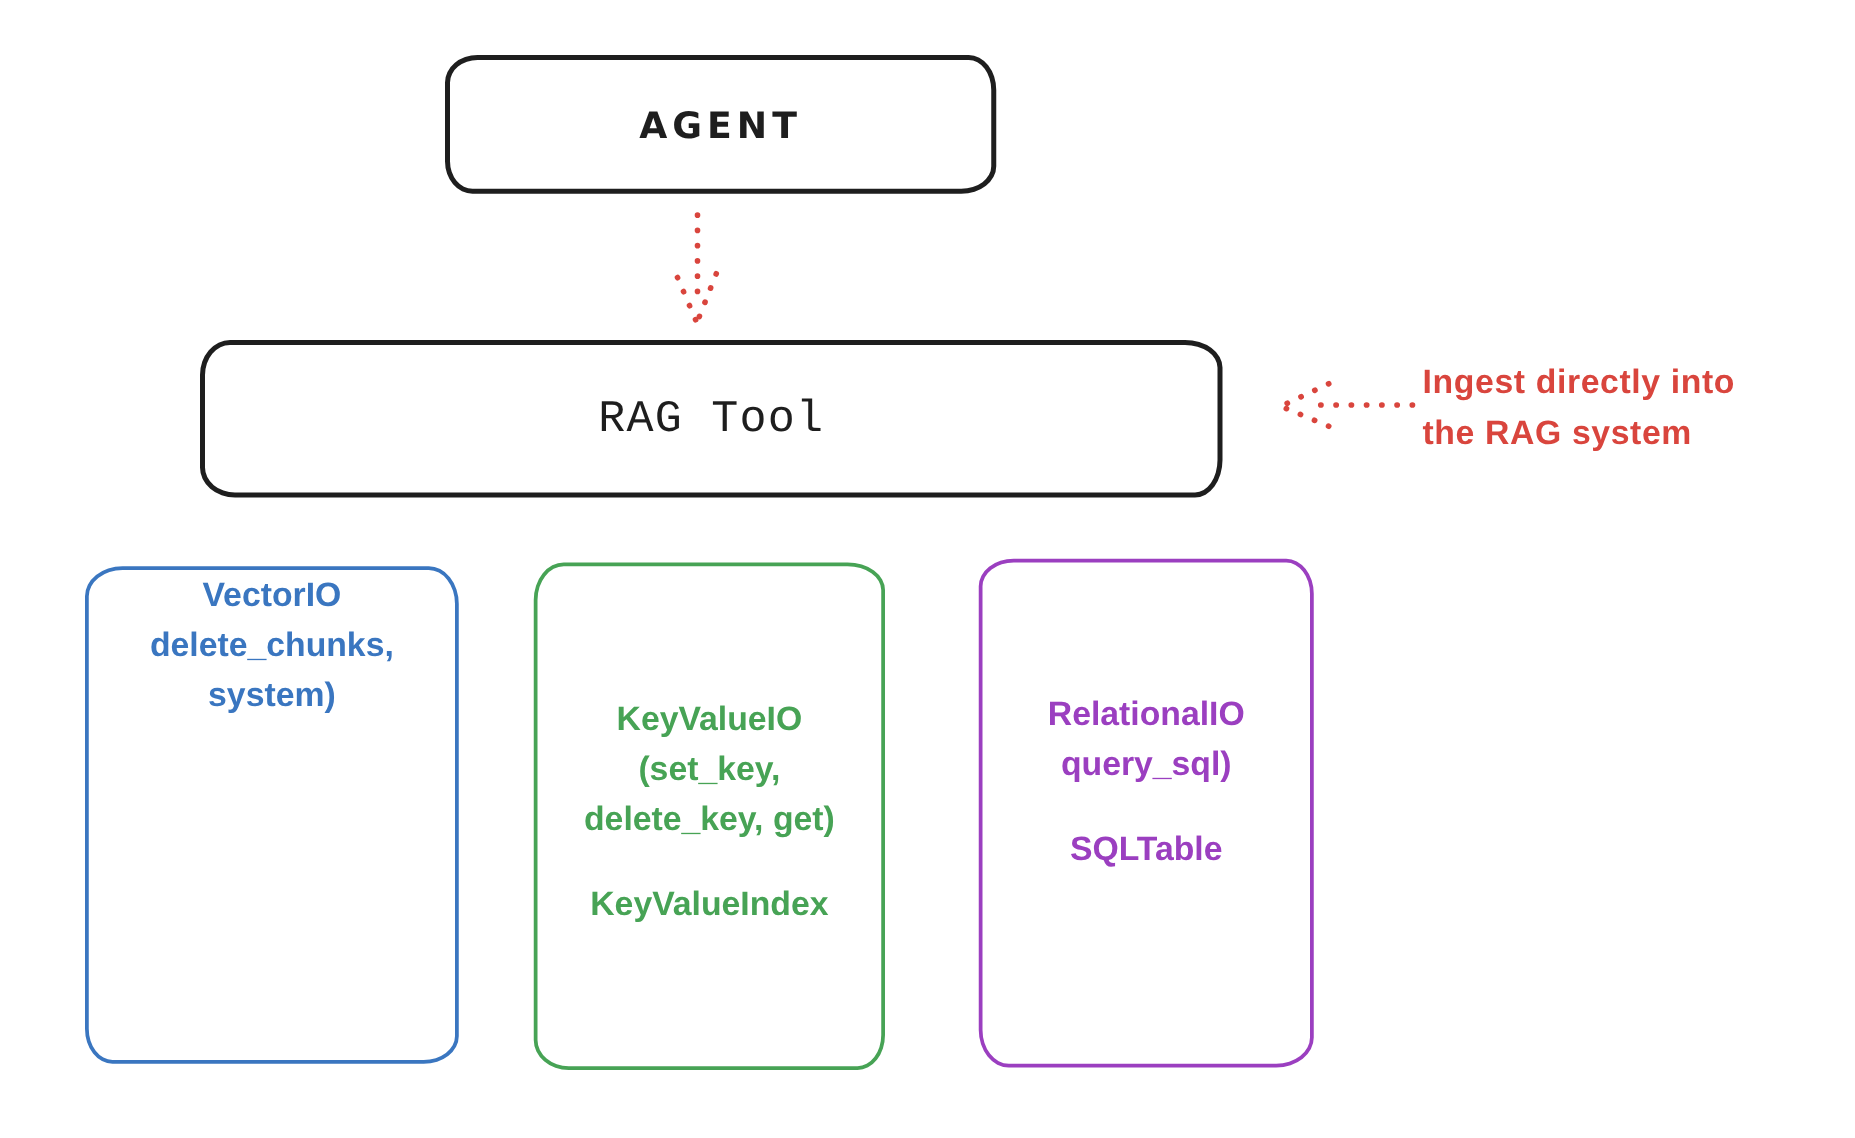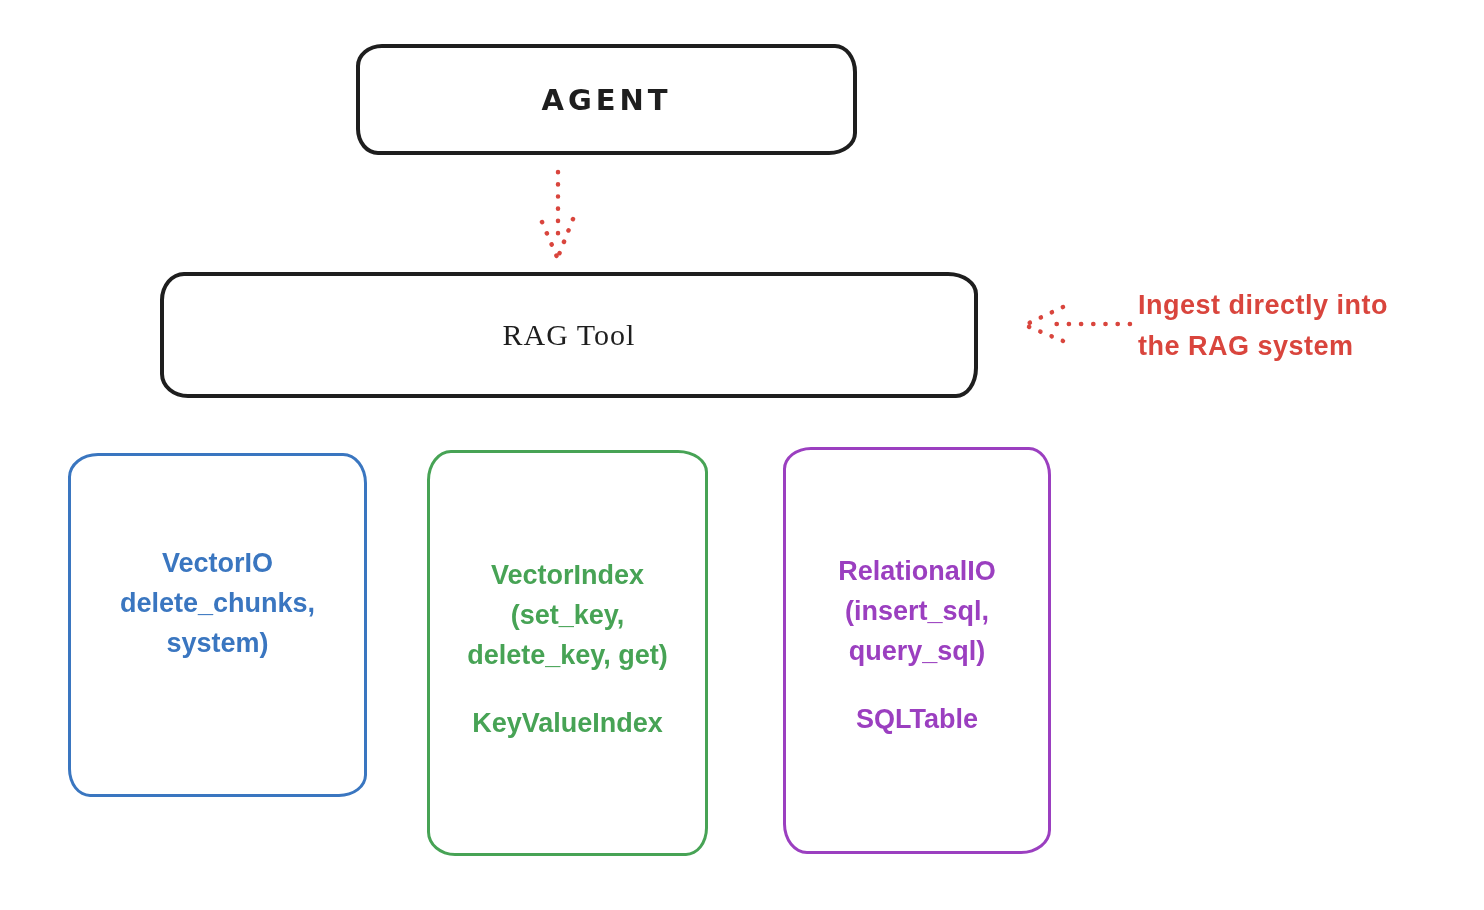--- a/index.html
+++ b/index.html
@@ -13,56 +13,55 @@
   }
   .node {
     position: absolute;
     background: #ffffff;
     display: flex;
     align-items: center;
     justify-content: center;
   }
   
   .agent-box {
-    left: 356px; top: 44px; width: 501px; height: 111px;
+    left: 356px; top: 44px; width: 441px; height: 111px;
     border: 4px solid #1e1e1e;
     border-radius: 26px 22px 28px 22px / 22px 28px 22px 26px;
   }
   .agent-box .label {
     font-size: 29px;
     letter-spacing: 4px;
     font-weight: bold;
     font-family: "DejaVu Sans", sans-serif;
   }
   .rag-box {
     left: 160px; top: 272px; width: 818px; height: 126px;
     border: 4px solid #1e1e1e;
     border-radius: 24px 30px 22px 28px / 28px 22px 30px 24px;
   }
   .rag-box .label {
-    font-size: 30px;
+    font-size: 36px;
     letter-spacing: 1px;
-    font-family: Liberation Serif, serif;
+    font-family: Liberation Mono, monospace;
   }
   
   .io-box {
     flex-direction: column;
     justify-content: flex-start;
     text-align: center;
     font-weight: bold;
     font-size: 27px;
     line-height: 40px;
     background: #ffffff;
   }
   .io-box .io-index { margin-top: 28px; }
   .vector-box {
-    left: 68px; top: 453px; width: 299px; height: 344px;
+    left: 68px; top: 453px; width: 299px; height: 398px;
     border: 3.5px solid #3a76c0; color: #3a76c0;
     border-radius: 30px 24px 28px 22px / 24px 30px 22px 28px;
-    padding-top: 87px;
   }
   .keyvalue-box {
     left: 427px; top: 450px; width: 281px; height: 406px;
     border: 3.5px solid #47a355; color: #47a355;
     border-radius: 24px 30px 22px 28px / 30px 22px 28px 24px;
     padding-top: 102px;
   }
   .relational-box {
     left: 783px; top: 447px; width: 268px; height: 407px;
     border: 3.5px solid #9b3fc0; color: #9b3fc0;
@@ -124,26 +123,25 @@
     <div>the RAG system</div>
   </div>
 
   <div class="node io-box vector-box">
     <div>VectorIO</div>
     <div>delete_chunks,</div>
     <div>system)</div>
   </div>
 
   <div class="node io-box keyvalue-box">
-    <div>VectorIndex</div>
+    <div>KeyValueIO</div>
     <div>(set_key,</div>
     <div>delete_key, get)</div>
     <div class="io-index">KeyValueIndex</div>
   </div>
 
   <div class="node io-box relational-box">
     <div>RelationalIO</div>
-    <div>(insert_sql,</div>
     <div>query_sql)</div>
     <div class="io-index">SQLTable</div>
   </div>
 
 </div>
 
 </body></html>

